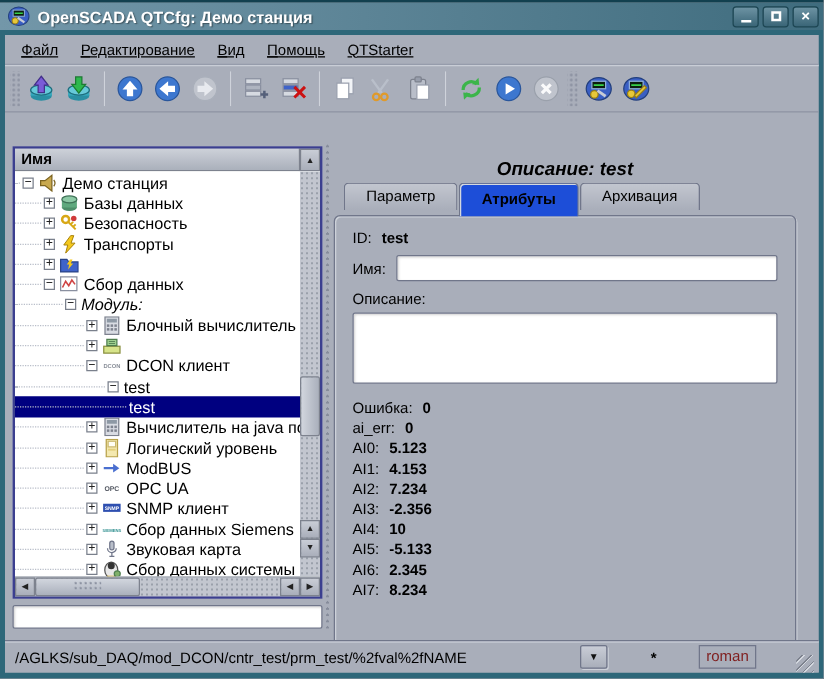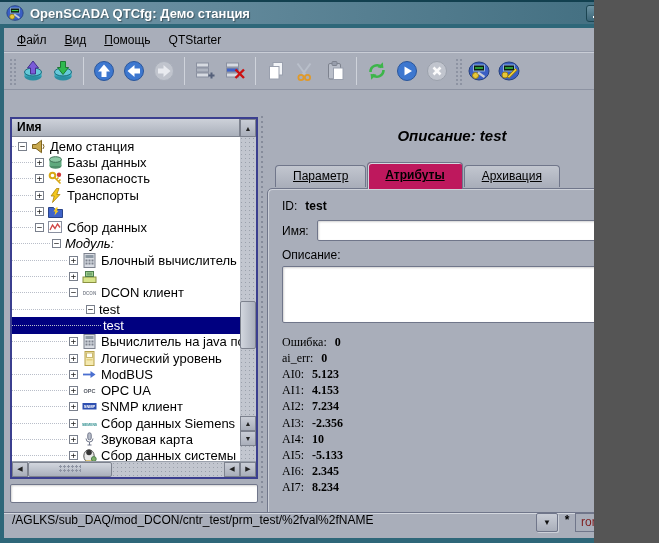--- a/index.html
+++ b/index.html
@@ -1,38 +1,38 @@
 <!DOCTYPE html>
 <html><head>
 <meta charset="utf-8">
 <style>
   html,body{margin:0;padding:0;background:#555;}
   *{box-sizing:border-box;}
   body{font-family:"Liberation Sans", sans-serif;font-size:12px;color:#000;}
-  .window{position:relative;width:594px;height:543px;background:#a9aeba;overflow:hidden;}
+  .window{position:relative;width:659px;height:543px;background:#a9aeba;overflow:hidden;}
 
   
   .titlebar{position:absolute;left:0;top:0;width:659px;height:24px;
     background:linear-gradient(to right,#7397a9,#3f6c7e);
     border-top:2px solid #12404f;display:flex;align-items:center;padding:0 4px;}
   .titlebar .appicon{width:18px;height:18px;margin:0 6px 0 2px;}
   .titlebar .title{color:#fff;font-weight:bold;font-size:13px;text-shadow:1px 1px 1px rgba(0,0,0,.4);flex:1;}
   .winbtn{width:21px;height:17px;margin-left:3px;border:1px solid #1c4552;border-radius:3px;
     background:linear-gradient(#6d93a3,#3a6577);display:flex;align-items:center;justify-content:center;
     color:#fff;font-weight:bold;font-size:12px;line-height:1;}
   .winbtn .min-glyph{width:8px;height:2px;background:#fff;margin-top:7px;}
   .winbtn .max-glyph{width:8px;height:8px;border:2px solid #fff;}
 
   
   .frame{position:absolute;left:0;top:24px;width:659px;height:519px;
     border:4px solid #2e6779;border-bottom-width:5px;background:#a9aeba;}
 
   
   .menubar{height:24px;display:flex;align-items:center;padding-left:4px;
-    border-bottom:1px solid #969cab;}
+    border-bottom:1px solid #969cab;text-decoration:underline;}
   .menu-item{padding:3px 9px;white-space:nowrap;}
   .menu-item u{text-decoration:underline;}
 
   
   .toolbar{height:38px;display:flex;align-items:center;padding-left:2px;
     border-bottom:1px solid #8d93a2;box-shadow:0 1px 0 #c9cdd6 inset;}
   .tb-handle{width:8px;height:28px;margin:0 2px;
     background-image:radial-gradient(circle at 2px 2px,#8d93a2 1px,transparent 1.2px);
     background-size:4px 4px;background-position:1px 1px;}
   .tb-sep{width:1px;height:28px;background:#868c9b;border-right:1px solid #cfd3db;margin:0 5px;}
@@ -85,43 +85,43 @@
     background-image:radial-gradient(circle at 1.5px 1.5px,#8d93a2 1px,transparent 1.2px);background-size:4px 4px;}
   .hspacer{flex:1;}
 
   
   .filter-input{margin-top:5px;height:21px;width:248px;background:#fff;
     border:1px solid #70768a;border-radius:2px;box-shadow:inset 1px 1px 2px rgba(0,0,0,.18);
     font-family:"Liberation Sans",sans-serif;font-size:12px;padding:0 4px;}
 
   
   .panel-title{margin-top:12px;text-align:center;font-size:15px;font-weight:bold;font-style:italic;}
-  .tab-bar{display:flex;align-items:center;height:27px;margin:18px 0 0 8px;position:relative;z-index:2;text-decoration:underline;}
+  .tab-bar{display:flex;align-items:flex-start;height:27px;margin:2px 0 0 8px;position:relative;z-index:2;}
   .tab{height:22px;line-height:21px;padding:0 17px;background:linear-gradient(#c2c6cf,#a9aeba);
     border:1px solid #70768a;border-bottom:none;border-radius:4px 4px 0 0;margin-right:1px;font-size:12px;}
-  .tab.active{height:27px;line-height:25px;background:#be185d;font-weight:bold;
+  .tab.active{height:27px;line-height:25px;background:#1d4ed8;font-weight:bold;
     box-shadow:inset 1px 1px 0 #d4d8df;}
   .tabpane{position:relative;margin-top:-1px;height:349px;border:1px solid #70768a;border-radius:5px;
     box-shadow:inset 1px 1px 0 #cdd1d9, 1px 1px 0 #cdd1d9;padding:10px 14px 8px 14px;}
   .field-row{display:flex;align-items:center;margin-bottom:7px;}
   .field-label{margin-right:8px;font-size:12px;}
   .field-value{font-weight:bold;font-size:12px;}
   .name-input{flex:1;height:21px;background:#fff;border:1px solid #70768a;border-radius:2px;
     box-shadow:inset 1px 1px 2px rgba(0,0,0,.18);font-family:"Liberation Sans",sans-serif;font-size:12px;padding:0 4px;}
   .desc-label{margin:2px 0 4px 0;}
   .desc-area{width:100%;height:57px;background:#fff;border:1px solid #70768a;border-radius:2px;
     box-shadow:inset 1px 1px 2px rgba(0,0,0,.18);resize:none;font-family:"Liberation Sans",sans-serif;font-size:12px;}
-  .vals{margin-top:8px;font-family:Liberation Serif, serif;}
+  .vals{margin-top:8px;}
   .val-row{height:16.2px;display:flex;align-items:center;}
   .val-label{margin-right:8px;}
   .val-value{font-weight:bold;}
 
   
   .statusbar{position:absolute;left:0;right:0;bottom:0;height:26px;border-top:1px solid #70768a;
-    box-shadow:inset 0 1px 0 #d4d8df;display:flex;align-items:flex-start;padding:0 16px 0 8px;background:#a9aeba;}
+    box-shadow:inset 0 1px 0 #d4d8df;display:flex;align-items:center;padding:0 4px 0 8px;background:#a9aeba;gap:28px;}
   .status-path{flex:1;font-size:12px;}
   .combo-btn{width:22px;height:19px;border:1px solid #70768a;border-radius:2px;
     background:linear-gradient(#c9cdd6,#a9aeba);display:flex;align-items:center;justify-content:center;
     font-size:8px;color:#111;margin-right:4px;box-shadow:1px 1px 0 #cdd1d9;}
   .status-star{width:10px;text-align:center;margin-right:3px;font-weight:bold;}
   .user-box{border:1px solid #70768a;padding:1px 5px 2px 5px;color:#7f1d1d;font-size:12px;margin-right:4px;}
   .resize-grip{width:14px;height:14px;align-self:flex-end;
     background:repeating-linear-gradient(135deg,transparent 0 3px,#7d828e 3px 4px,#d4d8df 4px 5px);}
 </style>
 </head>
@@ -140,20 +140,21 @@
       </span>
     <span class="winbtn">
         <span>×</span>
       </span>
   </div>
 
   <div class="frame">
 
     <div class="menubar">
         <span class="menu-item"><u>Ф</u>айл</span>
+        <span class="menu-item"><u>Р</u>едактирование</span>
         <span class="menu-item"><u>В</u>ид</span>
         <span class="menu-item"><u>П</u>омощь</span>
         <span class="menu-item">QTStarter</span>
       </div>
 
     <div class="toolbar">
         <div class="tb-handle"></div>
         <button class="tb-btn">
           <span>
             <svg width="22" height="22" viewBox="0 0 22 22">

